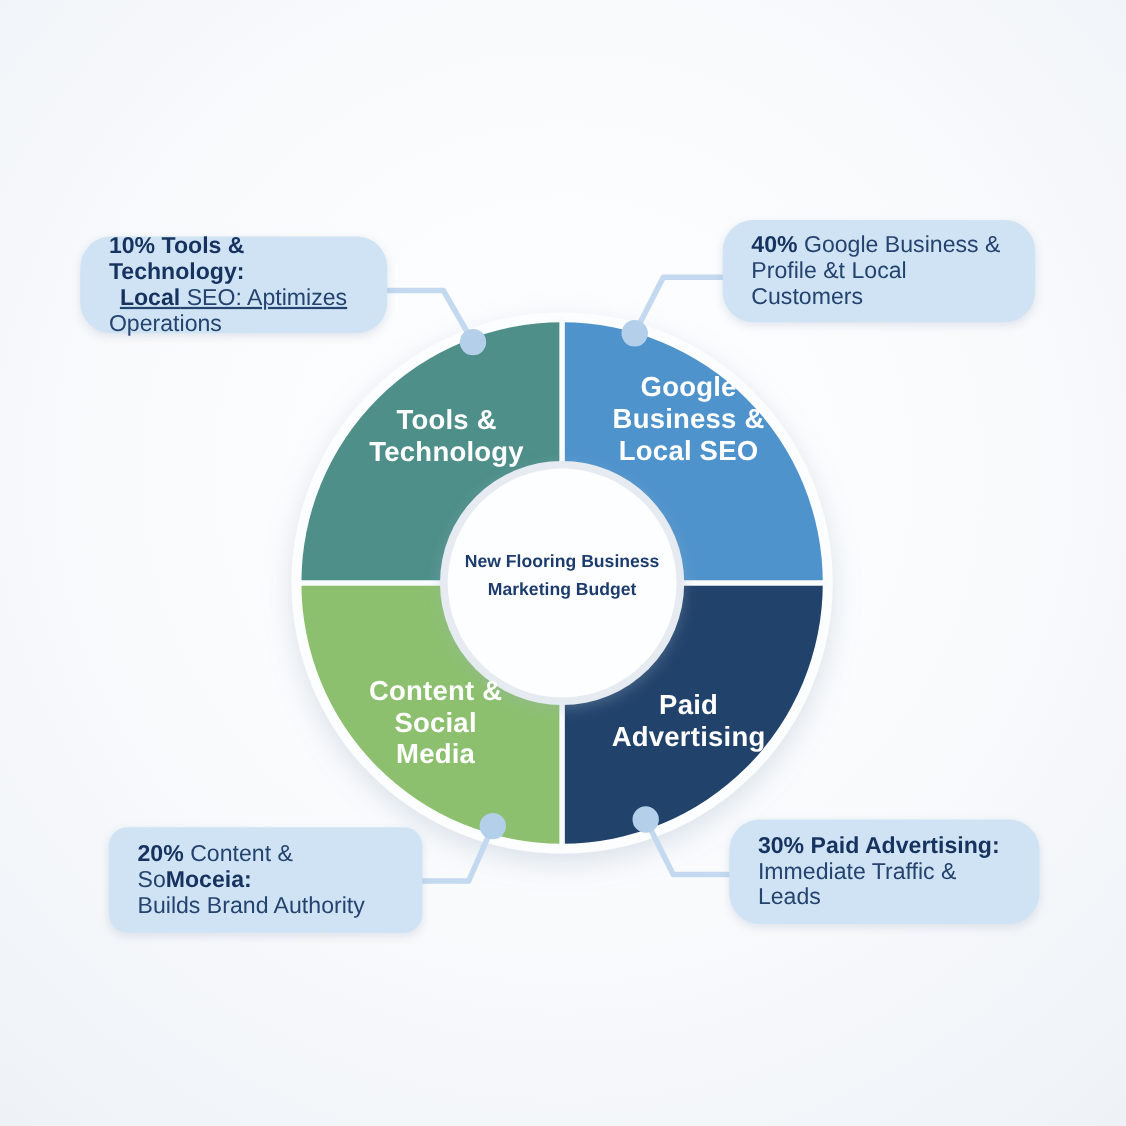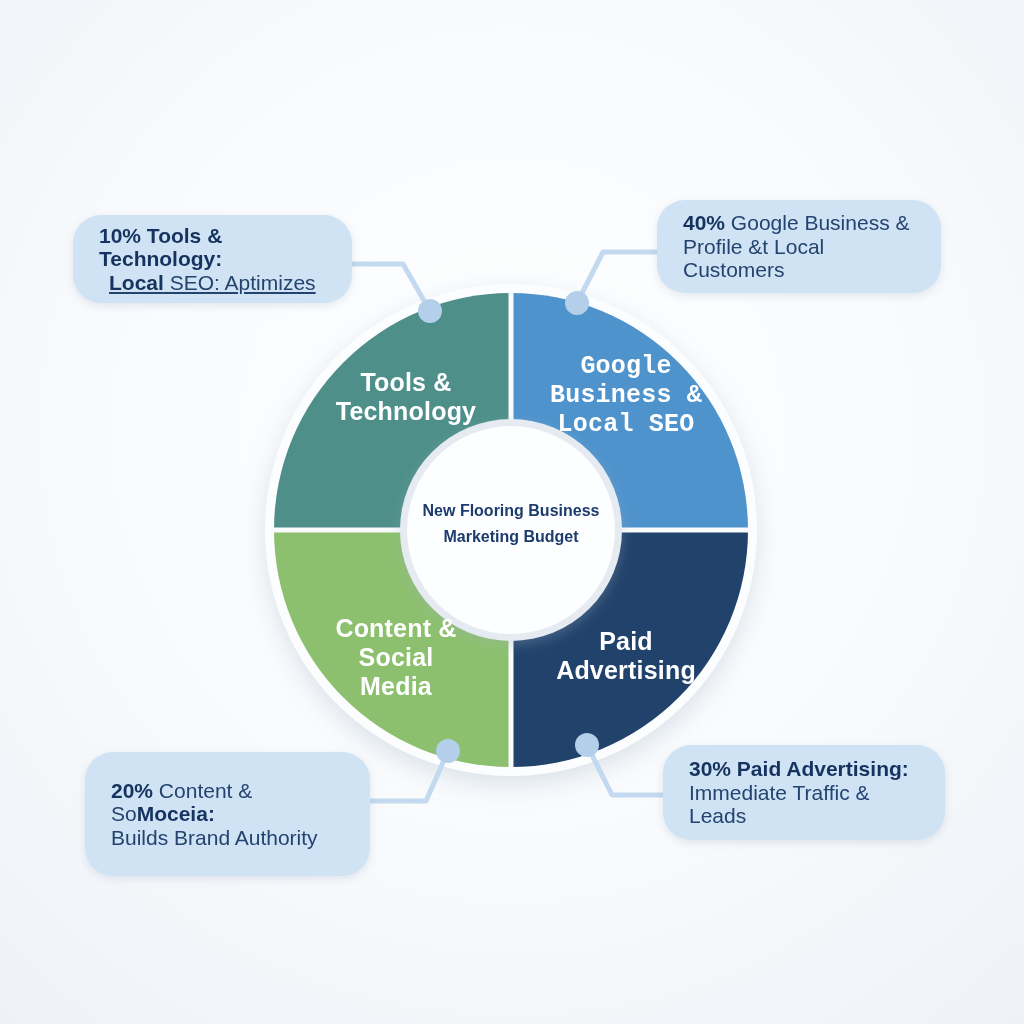--- a/index.html
+++ b/index.html
@@ -16,21 +16,21 @@
   svg.chart{position:absolute;left:0;top:0;}
 
   
   .seg-label{
     position:absolute;width:240px;text-align:center;
     color:#ffffff;font-weight:700;font-size:25px;line-height:29px;
     letter-spacing:.2px;
   }
   .seg-label span{display:block;}
   .lbl-tools{left:286px;top:368px;}
-  .lbl-google{left:506px;top:352px;font-family:Liberation Mono, monospace;}
+  .lbl-google{left:506px;top:338px;}
   .lbl-content{left:276px;top:614px;}
   .lbl-paid{left:506px;top:587px;margin-top:40px;}
 
   
   .center-title{
     position:absolute;left:401px;top:498px;width:220px;text-align:center;
     color:#1c3c6d;font-weight:700;font-size:16px;line-height:26px;
   }
   .center-title span{display:block;}
 
@@ -40,21 +40,21 @@
     box-shadow:0 3px 8px rgba(120,140,170,0.18);
     color:#24436e;font-size:21px;line-height:23.5px;
     display:flex;flex-direction:column;justify-content:center;
     padding:0 26px;box-sizing:border-box;
   }
   .callout .line{display:block;}
   .callout .b{font-weight:700;color:#16335f;}
   .co-tl{left:73px;top:215px;width:279px;height:88px;}
   .co-tl .indent{margin-left:10px;text-decoration:underline;}
   .co-tr{left:657px;top:200px;width:284px;height:93px;}
-  .co-bl{left:85px;top:752px;width:285px;height:124px;}
+  .co-bl{left:99px;top:752px;width:285px;height:96px;border-radius:17px;}
   .co-br{left:663px;top:745px;width:282px;height:95px;}
 </style>
 </head>
 <body>
 
 <div class="canvas">
 
   <svg class="chart" width="1024" height="1024" viewBox="0 0 1024 1024">
     <defs>
       <filter id="ds" x="-30%" y="-30%" width="160%" height="160%">
@@ -116,20 +116,21 @@
     <span>Marketing Budget</span>
   </div>
 
   <div class="callout co-tl">
     <span class="line">
       <span class="b">10% Tools &amp; Technology:</span>
     </span>
     <span class="line indent">
       <span class="b">Local</span><span> SEO: Aptimizes</span>
     </span>
+    <span class="line">Operations</span>
   </div>
 
   <div class="callout co-tr">
     <span class="line">
       <span class="b">40%</span><span> Google Business &amp;</span>
     </span>
     <span class="line">Profile &amp;t Local Customers</span>
   </div>
 
   <div class="callout co-bl">

